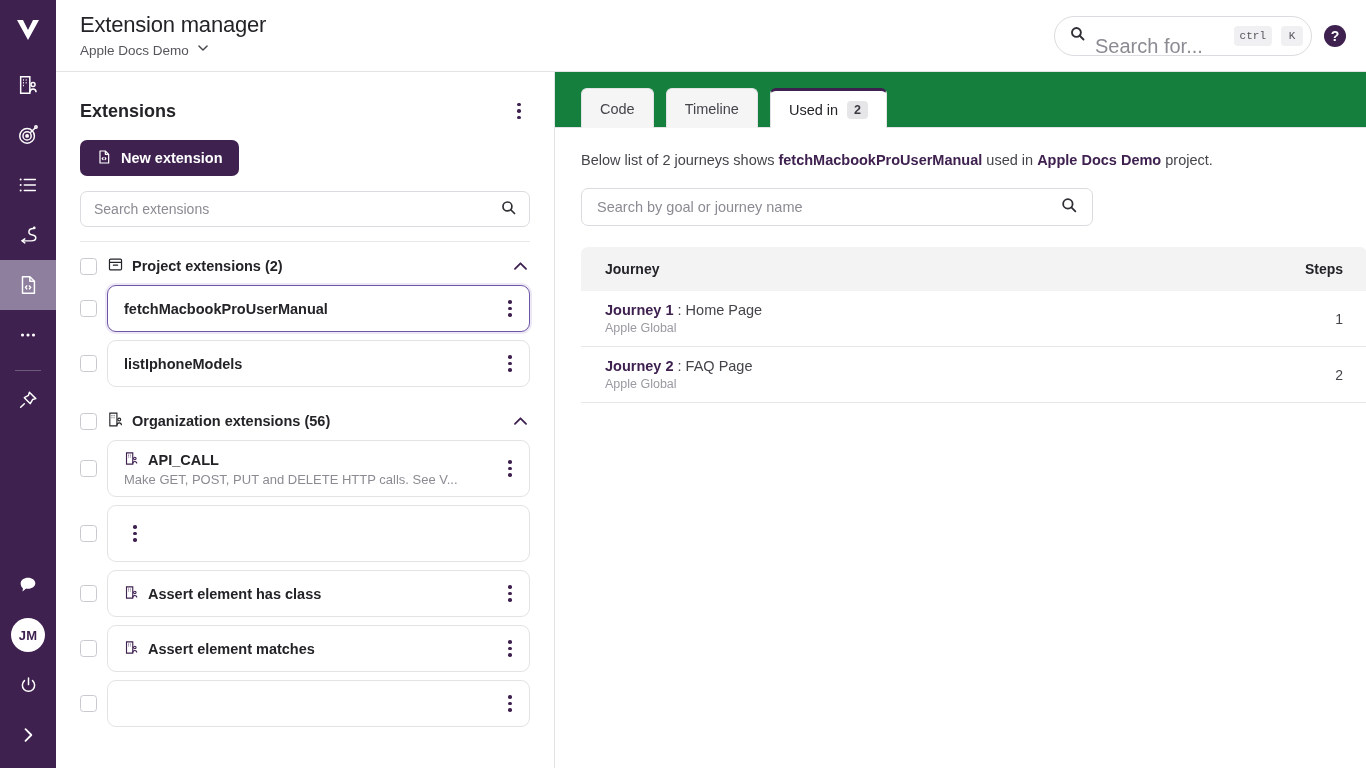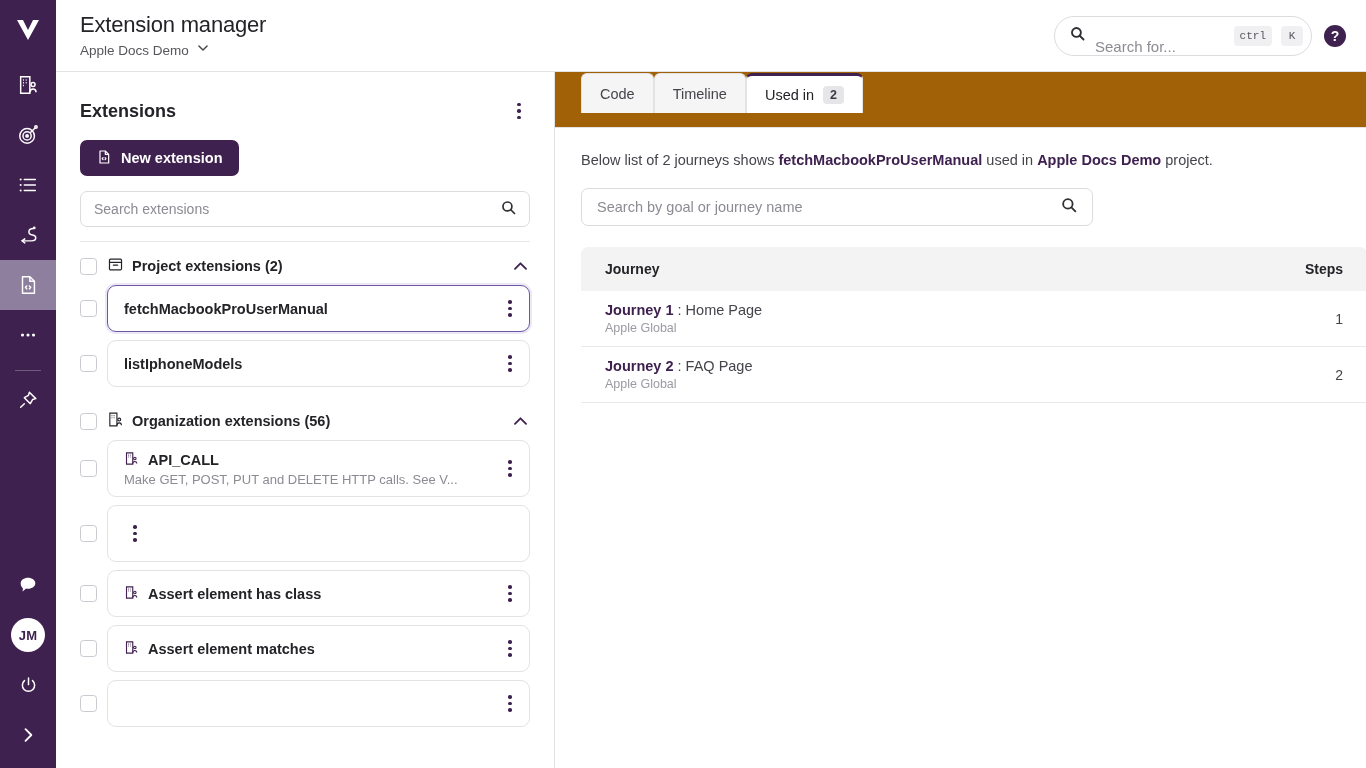--- a/index.html
+++ b/index.html
@@ -55,21 +55,21 @@
   .proj-row { display: flex; align-items: center; gap: 7px; margin-top: 3px; cursor: pointer; }
   .proj-name { font-size: 13.5px; color: #55555c; }
   .header-spacer { flex: 1 1 auto; }
   .hsearch {
     width: 258px; height: 40px;
     border: 1px solid #dcdce0; border-radius: 20px;
     background: #fff;
     display: flex; align-items: center; gap: 9px;
     padding: 0 8px 0 14px;
   }
-  .hsearch .ph { flex: 1 1 auto; font-size: 15px; color: #8b8b93; margin-top: 22px; }
+  .hsearch .ph { flex: 1 1 auto; font-size: 20px; color: #8b8b93; margin-top: 22px; }
   .kbd {
     background: #f0f0f2; border-radius: 4px;
     font-family: "Liberation Mono", monospace;
     font-size: 11px; color: #55555c;
     padding: 4px 6px; min-width: 22px; text-align: center;
   }
   .help-dot {
     width: 22px; height: 22px; border-radius: 50%;
     background: #3f2150; color: #fff;
     display: flex; align-items: center; justify-content: center;
@@ -149,24 +149,24 @@
   .card-desc {
     font-size: 13px; color: #8b8b93; margin-top: 3px;
     white-space: nowrap; overflow: hidden; text-overflow: ellipsis;
     max-width: 340px;
   }
 
   
   .main { flex: 1 1 auto; display: flex; flex-direction: column; min-width: 0; background: #fff; }
   .tabstrip {
     height: 56px; flex: 0 0 56px;
-    background: #a16207;
+    background: #15803d;
     border-bottom: 1px solid #e3e3e6;
-    display: flex; 
-    padding-left: 26px; gap: 0;
+    display: flex; align-items: flex-end;
+    padding-left: 26px; gap: 12px;
   }
   .tab {
     height: 40px; padding: 0 18px;
     display: flex; align-items: center; gap: 9px;
     font-size: 14.5px; color: #44444b;
     border: 1px solid #e3e3e6; border-bottom: none;
     border-radius: 6px 6px 0 0;
     background: #f5f5f6;
     position: relative; top: 1px; cursor: pointer;
   }

